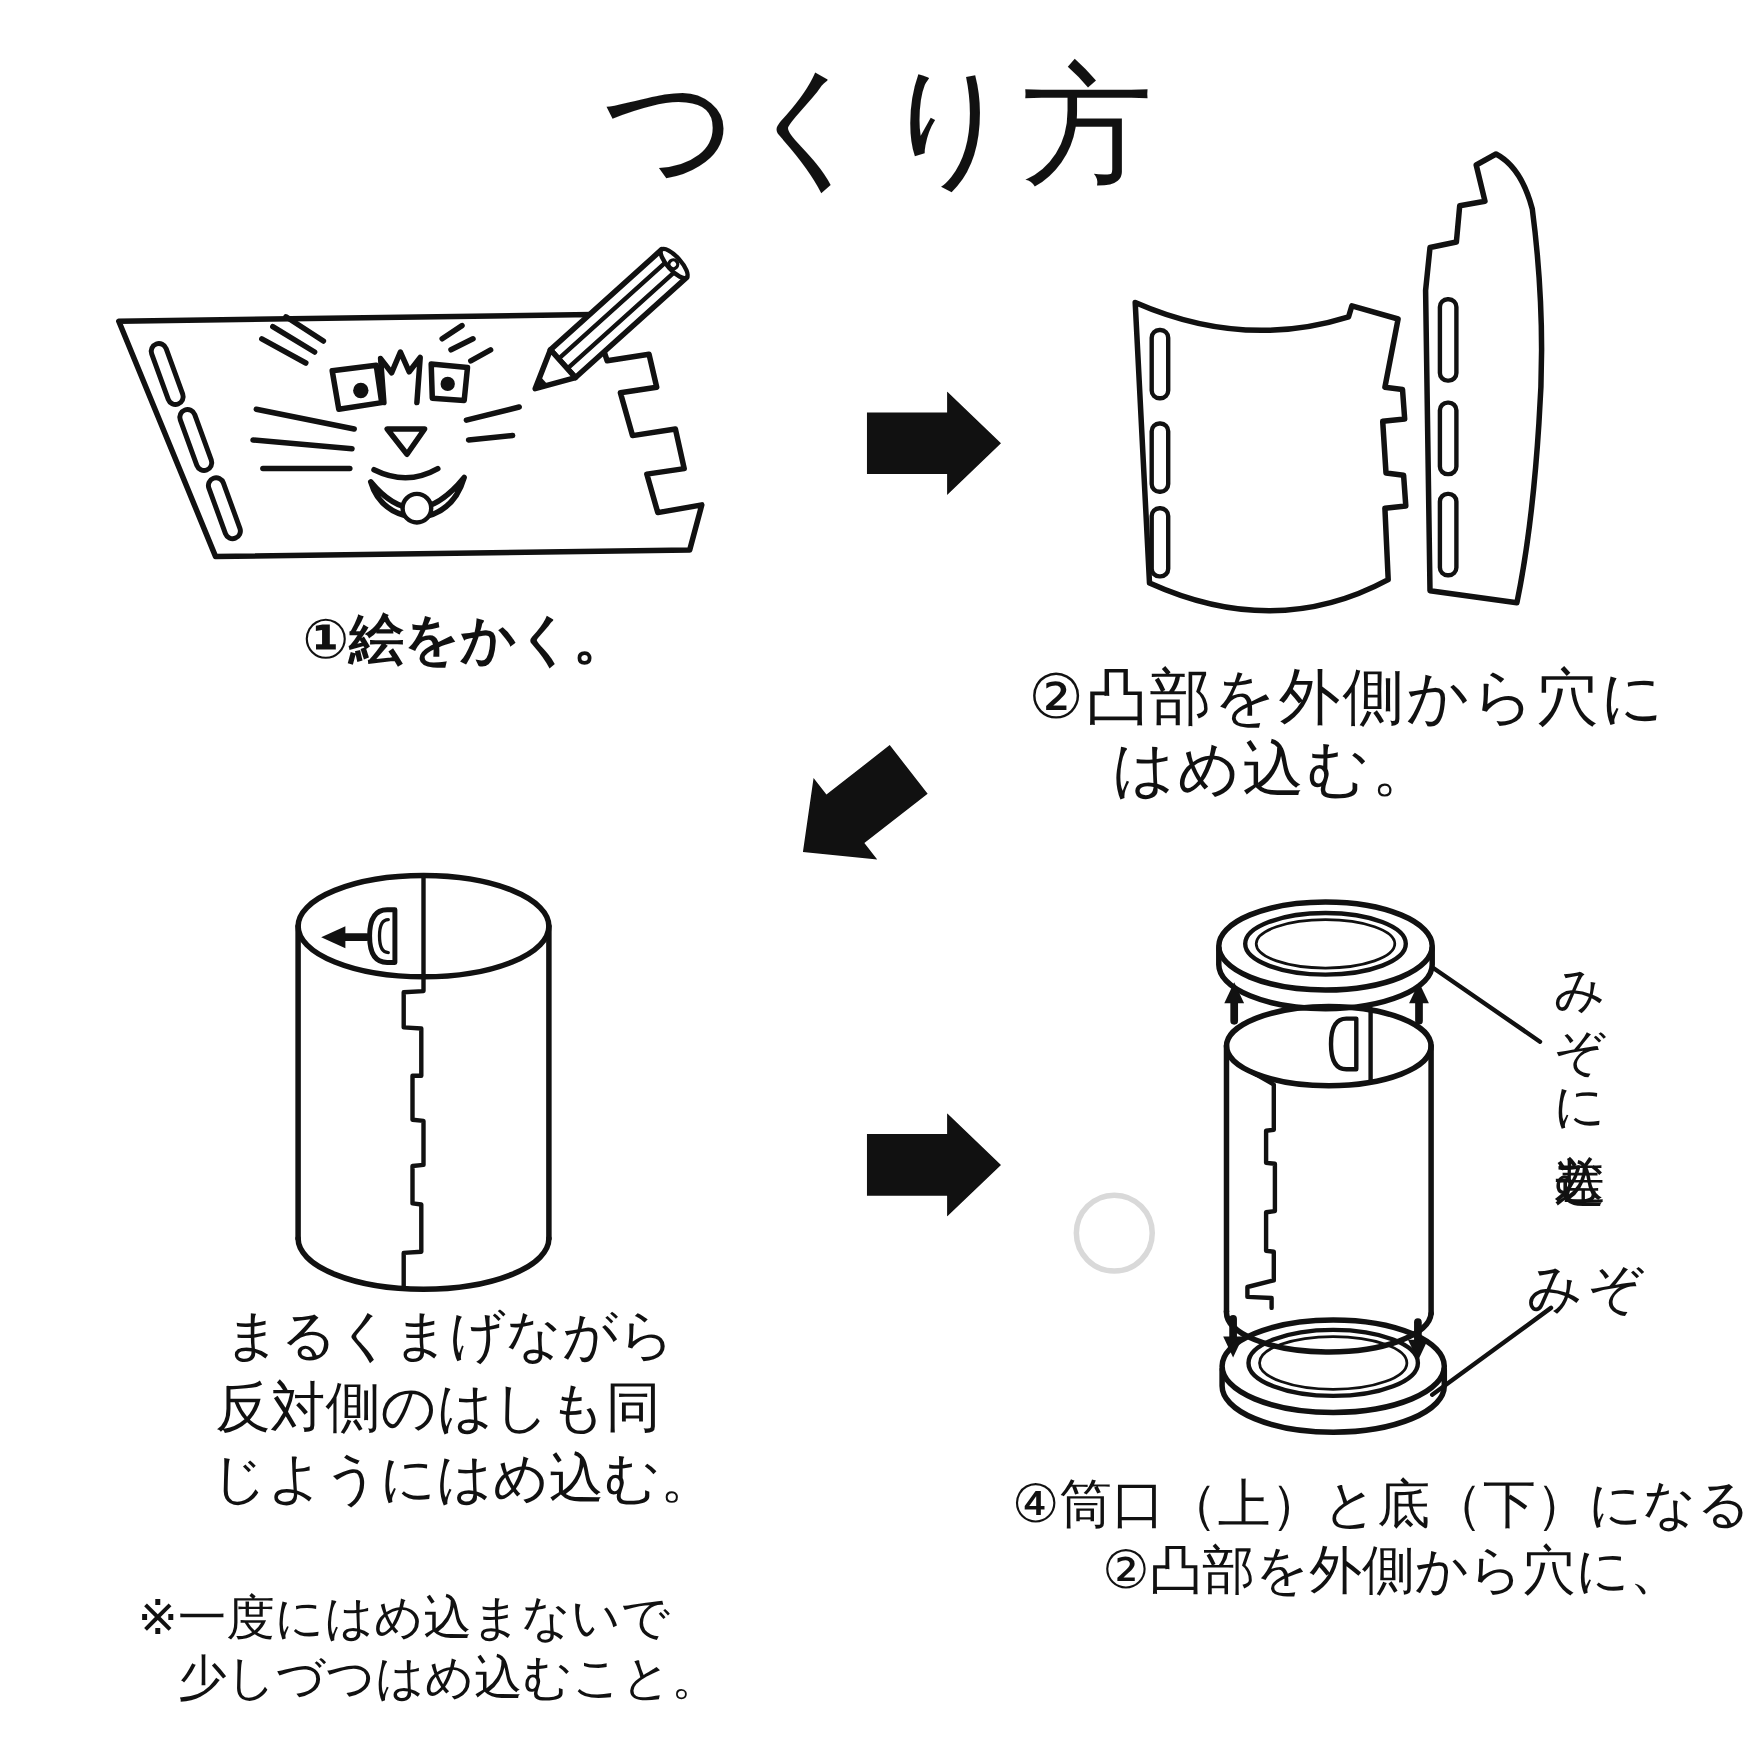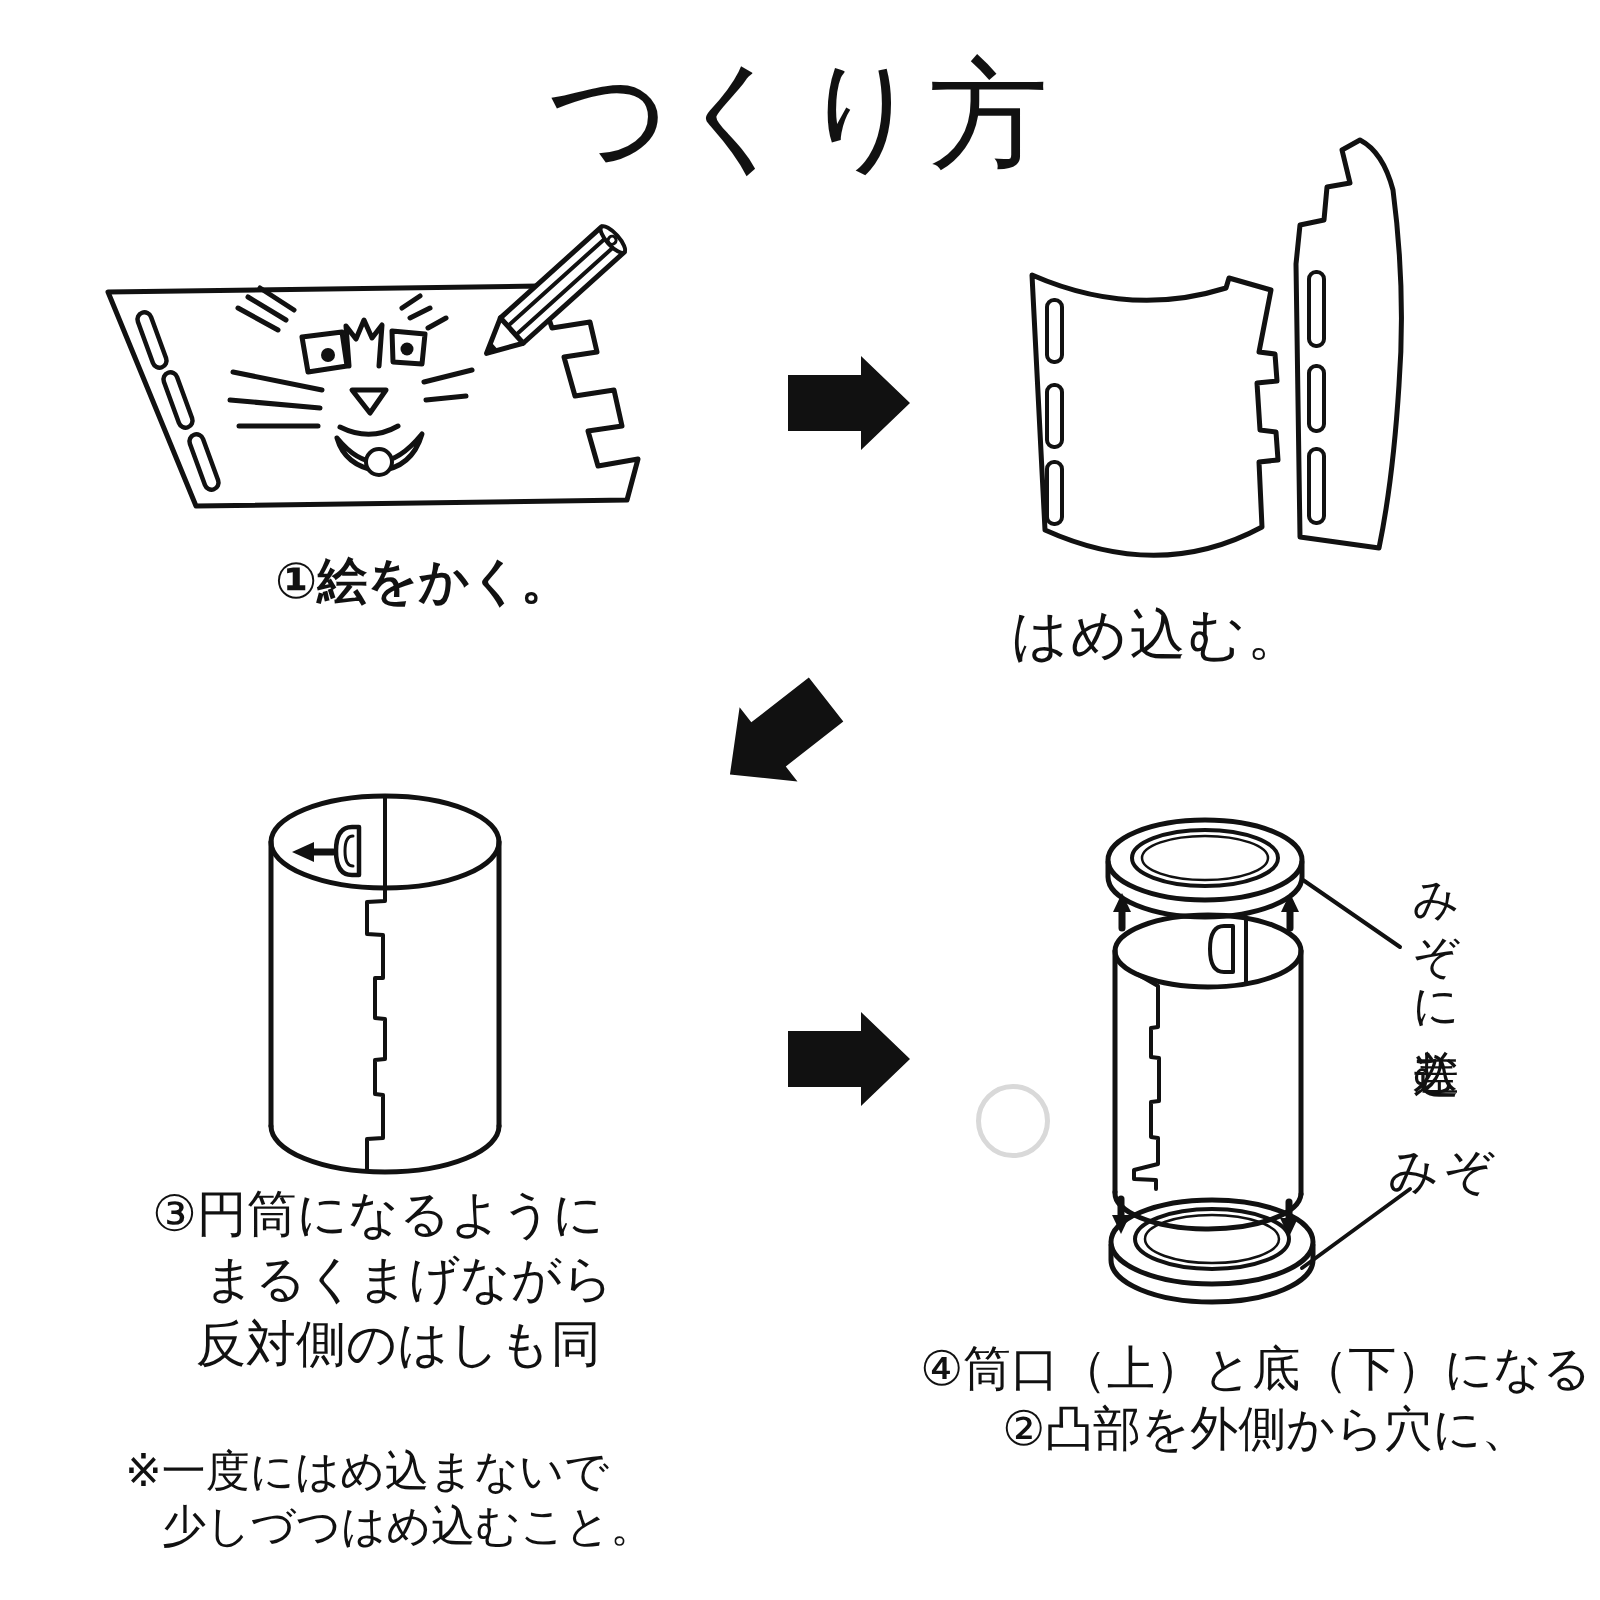--- a/index.html
+++ b/index.html
@@ -170,27 +170,28 @@
     </g>
     <path class="ln" stroke-width="4" d="M 253,90 L 350,157"></path>
     <path class="ln" stroke-width="4" d="M 360,399 L 252,478"></path>
   </svg>
 
   <div id="cap1" class="abs cap">
     <div class="cl">①絵をかく。</div>
   </div>
 
   <div id="cap2" class="abs cap">
+    <div class="cl">②凸部を外側から穴に</div>
     <div class="cl" style="padding-left:76px">はめ込む。</div>
   </div>
 
   <div id="cap3" class="abs cap">
-    <div class="cl">③円筒になるように</div>
     <div class="cl" style="padding-left:52px">まるくまげながら</div>
     <div class="cl" style="padding-left:44px">反対側のはしも同</div>
+    <div class="cl" style="padding-left:40px">じようにはめ込む。</div>
   </div>
 
   <div id="note3" class="abs cap">
     <div class="cl">※一度にはめ込まないで</div>
     <div class="cl" style="padding-left:37px">少しづつはめ込むこと。</div>
   </div>
 
   <div id="cap4" class="abs cap">
     <div class="cl">④筒口（上）と底（下）になる</div>
     <div class="cl" style="padding-left:82px">②凸部を外側から穴に、</div>

